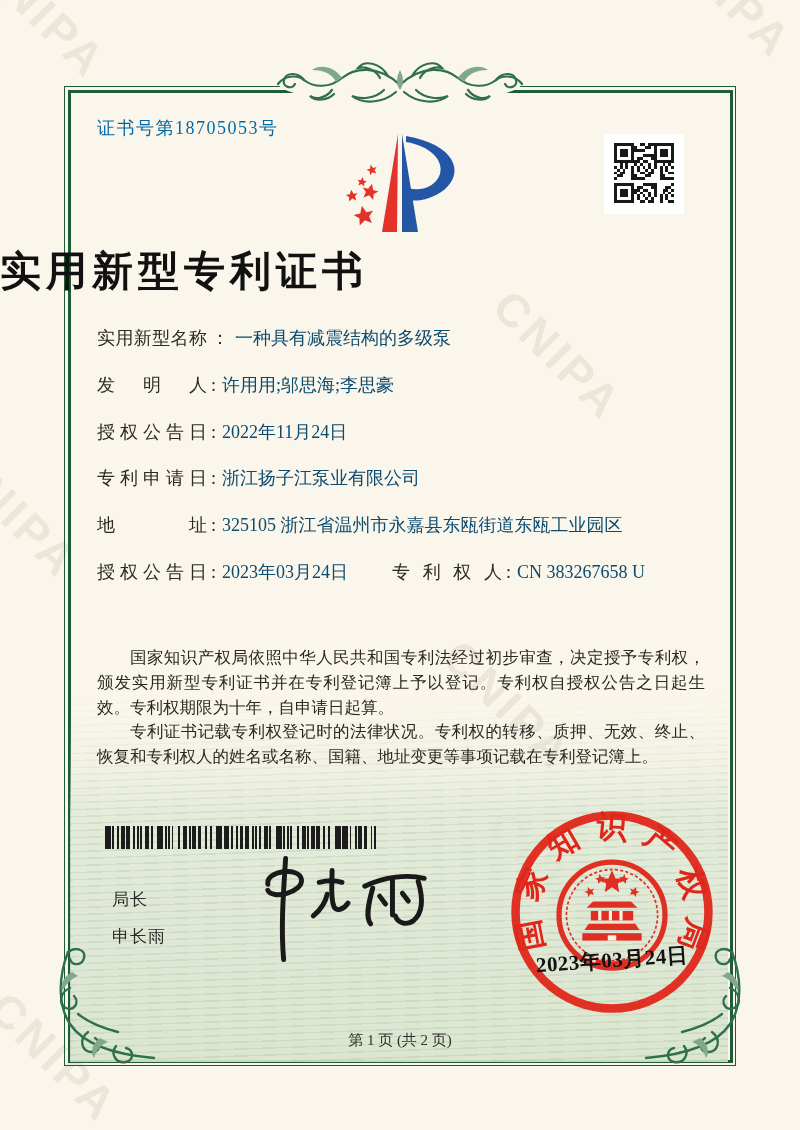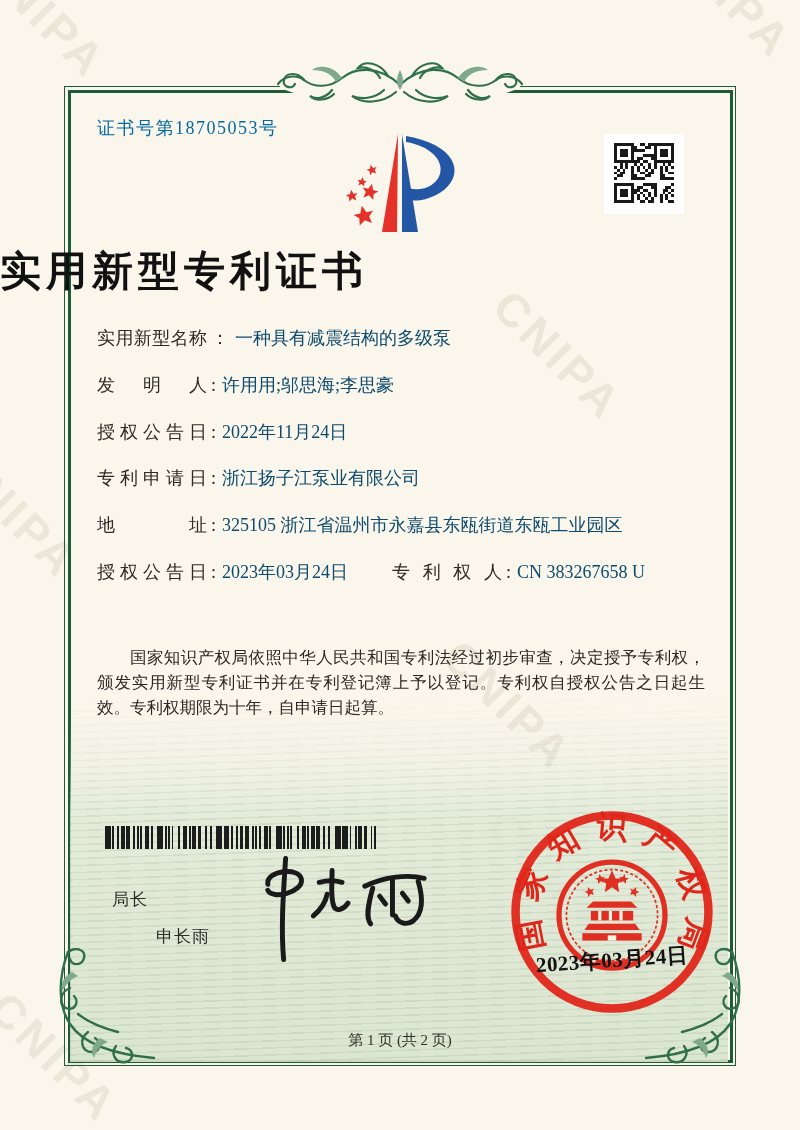--- a/index.html
+++ b/index.html
@@ -322,26 +322,27 @@
       <div class="frow">
         <span class="flabel">地址</span><span class="fcolon">:</span><span class="fvalue">325105 浙江省温州市永嘉县东瓯街道东瓯工业园区</span>
       </div>
       <div class="frow">
         <span class="flabel">授权公告日</span><span class="fcolon">:</span><span class="fvalue">2023年03月24日</span><span class="flabel g2">专利权人</span><span class="fcolon">:</span><span class="fvalue">CN 383267658 U</span>
       </div>
     </div>
 
     <div class="paras">
       <p>国家知识产权局依照中华人民共和国专利法经过初步审查，决定授予专利权，颁发实用新型专利证书并在专利登记簿上予以登记。专利权自授权公告之日起生效。专利权期限为十年，自申请日起算。</p>
+      <p>专利证书记载专利权登记时的法律状况。专利权的转移、质押、无效、终止、恢复和专利权人的姓名或名称、国籍、地址变更等事项记载在专利登记簿上。</p>
     </div>
 
     <div class="barcode"><i style="width:5.699999999999999px;margin-right:1.6px"></i><i style="width:1.9px;margin-right:3.2px"></i><i style="width:1.9px;margin-right:1.6px"></i><i style="width:3.8px;margin-right:1.6px"></i><i style="width:3.8px;margin-right:3.2px"></i><i style="width:1.9px;margin-right:1.6px"></i><i style="width:1.9px;margin-right:1.6px"></i><i style="width:1.9px;margin-right:3.2px"></i><i style="width:3.8px;margin-right:1.6px"></i><i style="width:1.9px;margin-right:4.800000000000001px"></i><i style="width:5.699999999999999px;margin-right:1.6px"></i><i style="width:1.9px;margin-right:1.6px"></i><i style="width:1.9px;margin-right:1.6px"></i><i style="width:1.9px;margin-right:4.800000000000001px"></i><i style="width:1.9px;margin-right:3.2px"></i><i style="width:3.8px;margin-right:1.6px"></i><i style="width:1.9px;margin-right:1.6px"></i><i style="width:3.8px;margin-right:1.6px"></i><i style="width:3.8px;margin-right:3.2px"></i><i style="width:1.9px;margin-right:3.2px"></i><i style="width:1.9px;margin-right:4.800000000000001px"></i><i style="width:5.699999999999999px;margin-right:1.6px"></i><i style="width:5.699999999999999px;margin-right:1.6px"></i><i style="width:1.9px;margin-right:3.2px"></i><i style="width:1.9px;margin-right:1.6px"></i><i style="width:3.8px;margin-right:1.6px"></i><i style="width:3.8px;margin-right:3.2px"></i><i style="width:1.9px;margin-right:1.6px"></i><i style="width:1.9px;margin-right:1.6px"></i><i style="width:1.9px;margin-right:3.2px"></i><i style="width:3.8px;margin-right:1.6px"></i><i style="width:1.9px;margin-right:4.800000000000001px"></i><i style="width:5.699999999999999px;margin-right:1.6px"></i><i style="width:1.9px;margin-right:1.6px"></i><i style="width:1.9px;margin-right:1.6px"></i><i style="width:1.9px;margin-right:4.800000000000001px"></i><i style="width:1.9px;margin-right:3.2px"></i><i style="width:3.8px;margin-right:1.6px"></i><i style="width:1.9px;margin-right:1.6px"></i><i style="width:3.8px;margin-right:1.6px"></i><i style="width:3.8px;margin-right:3.2px"></i><i style="width:1.9px;margin-right:3.2px"></i><i style="width:1.9px;margin-right:4.800000000000001px"></i><i style="width:5.699999999999999px;margin-right:1.6px"></i><i style="width:5.699999999999999px;margin-right:1.6px"></i><i style="width:1.9px;margin-right:3.2px"></i><i style="width:1.9px;margin-right:1.6px"></i><i style="width:3.8px;margin-right:1.6px"></i><i style="width:3.8px;margin-right:3.2px"></i><i style="width:1.9px;margin-right:1.6px"></i><i style="width:1.9px;margin-right:1.6px"></i></div>
 
     <div class="sig-label" style="top:888px;">局长</div>
-    <div class="sig-label" style="top:925px;margin-left:44px;">申长雨</div>
+    <div class="sig-label" style="top:925px;">申长雨</div>
 
     <svg class="signature" viewBox="0 0 190 118">
       <g stroke="#1a1a1a" stroke-width="5" fill="none" stroke-linecap="round">
         <path d="M38 8 C36 40 33 76 36 110"></path>
         <path d="M20 34 C18 20 52 16 54 29 C56 42 24 50 20 40"></path>
         <path d="M80 44 C78 54 73 60 66 66"></path>
         <path d="M72 32 C80 30 88 30 95 32"></path>
         <path d="M85 20 C85 34 83 48 87 57 C90 62 97 59 101 53"></path>
         <path d="M118 36 C138 26 162 24 178 28"></path>
         <path d="M126 38 C121 56 119 68 124 74"></path>

